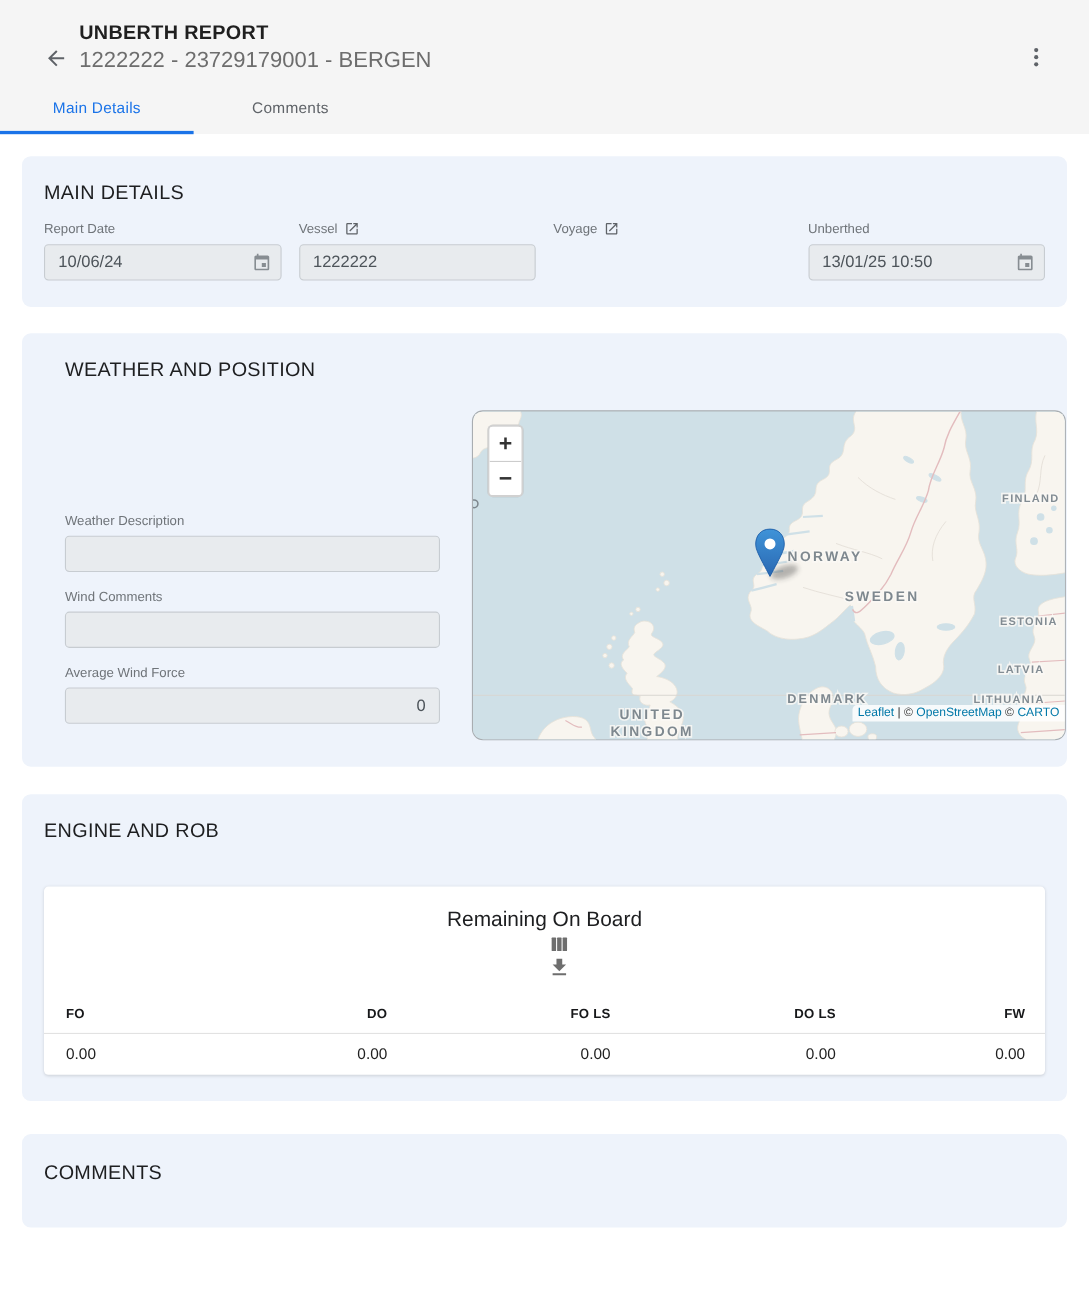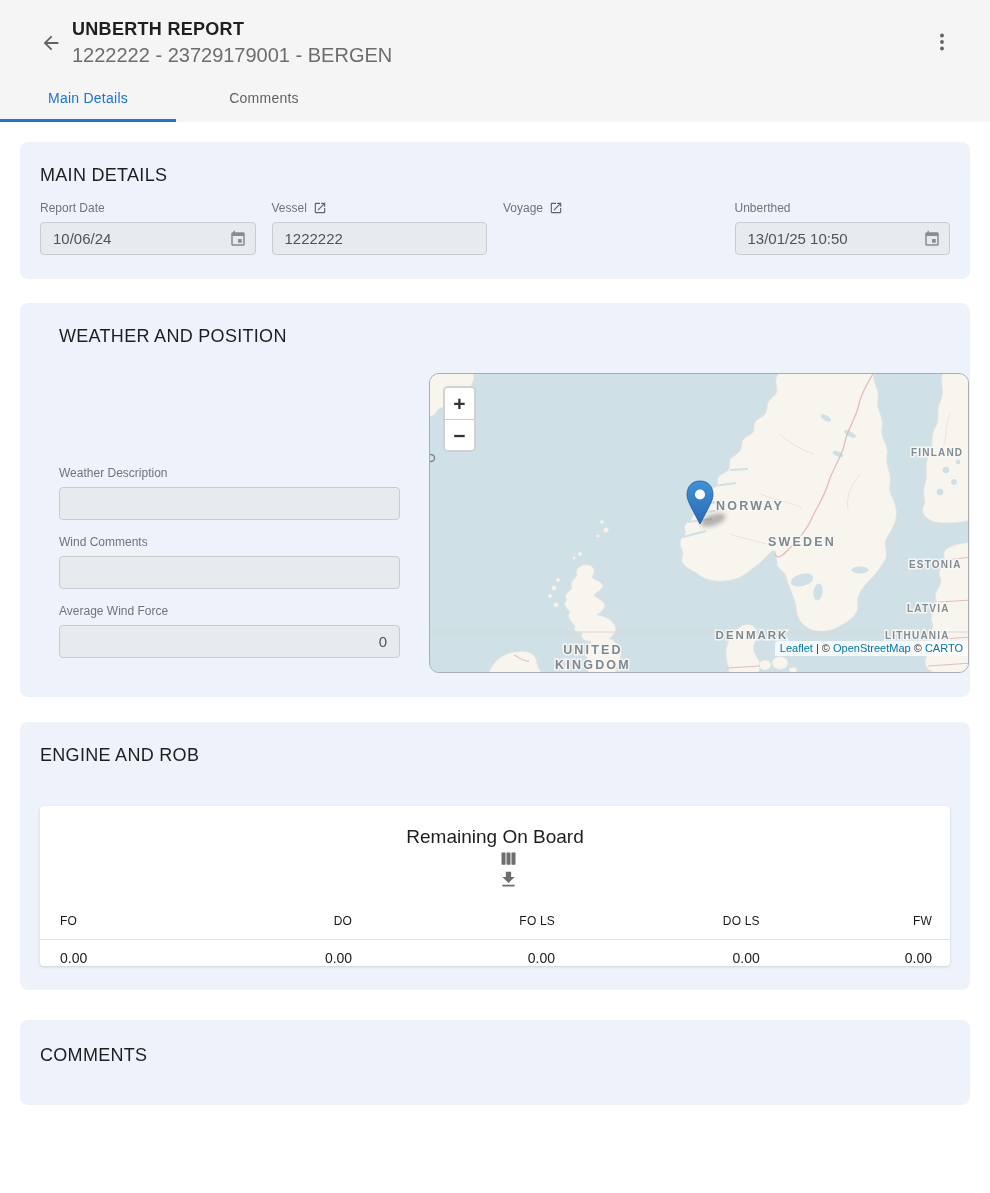--- a/index.html
+++ b/index.html
@@ -7,21 +7,21 @@
   body {
     width: 990px; height: 1193px;
     background: #ffffff;
     font-family: "Liberation Sans", "DejaVu Sans", sans-serif;
     color: #202124;
     position: relative; overflow: hidden;
   }
 
   
   .app-header { background:#f5f5f5; }
-  .hdr-top { display:flex; align-items:center; padding:18px 36px 0 40px; }
+  .hdr-top { display:flex; align-items:flex-end; padding:18px 36px 0 40px; }
   .back-btn { width:22px; height:22px; margin:3px 10px 0 0; cursor:pointer; color:#5f6368; flex:none; background:none; border:none; padding:0; }
   .titles { flex:1; min-width:0; }
   .page-title { font-size:18px; font-weight:700; letter-spacing:.3px; color:#1f1f1f; line-height:22px; }
   .page-subtitle { font-size:20px; font-weight:500; color:#6d6d6d; margin-top:7px; line-height:17px; }
   .kebab-btn { width:24px; height:24px; margin-top:2px; cursor:pointer; color:#5f6368; flex:none; background:none; border:none; padding:0; }
   .tabs { display:flex; margin-top:13px; height:45px; }
   .tab { width:176px; display:flex; align-items:center; justify-content:center;
          font-size:14px; font-weight:500; letter-spacing:.25px; color:#5f6368; cursor:pointer;
          border-bottom:3px solid transparent; background:none; border-top:none; border-left:none; border-right:none; font-family:inherit; }
   .tab.active { color:#1a73e8; border-bottom-color:#1a73e8; }
@@ -65,22 +65,22 @@
   .lab-md { font-size:11.5px; letter-spacing:2px; }
   .lab-sm { font-size:10px; letter-spacing:1.2px; fill:#828c93; }
 
   
   .rob-card { background:#fff; border-radius:4px; margin-top:40px; box-shadow:0 1px 3px rgba(0,0,0,.14); overflow:hidden; }
   .rob-title-row { display:flex; align-items:center; padding:20px 20px 0;flex-direction:column; }
   .rob-title { flex:1; font-size:19px; font-weight:500; color:#1d1e20; }
   .iconbtn { background:none; border:none; padding:0; color:#6e6e6e; cursor:pointer; display:inline-flex; margin-left:26px; }
   .rob-grid { display:grid; grid-template-columns:16% 19.4% 22.3% 22.5% 19.8%; }
   .rob-head { margin-top:24px; border-bottom:1px solid #e2e2e2; padding-bottom:11px; }
-  .rob-head .cell { font-size:12px; font-weight:400; color:#17181a; letter-spacing:.2px; }
-  .rob-row .cell { font-size:14px; color:#212121; padding-top:10px; }
+  .rob-head .cell { font-size:12px; font-weight:700; color:#17181a; letter-spacing:.2px; }
+  .rob-row .cell { font-size:14px; color:#212121; padding-top:10px; padding-bottom:11px; }
   .cell { text-align:right; padding-right:10px; }
   .cell.first { text-align:left; padding-left:20px; padding-right:0; }
   .cell.last { padding-right:18px; }
 
   .comments-card { min-height:85px; padding:24px 20px; }
 </style>
 </head>
 <body>
 
 <header class="app-header">

